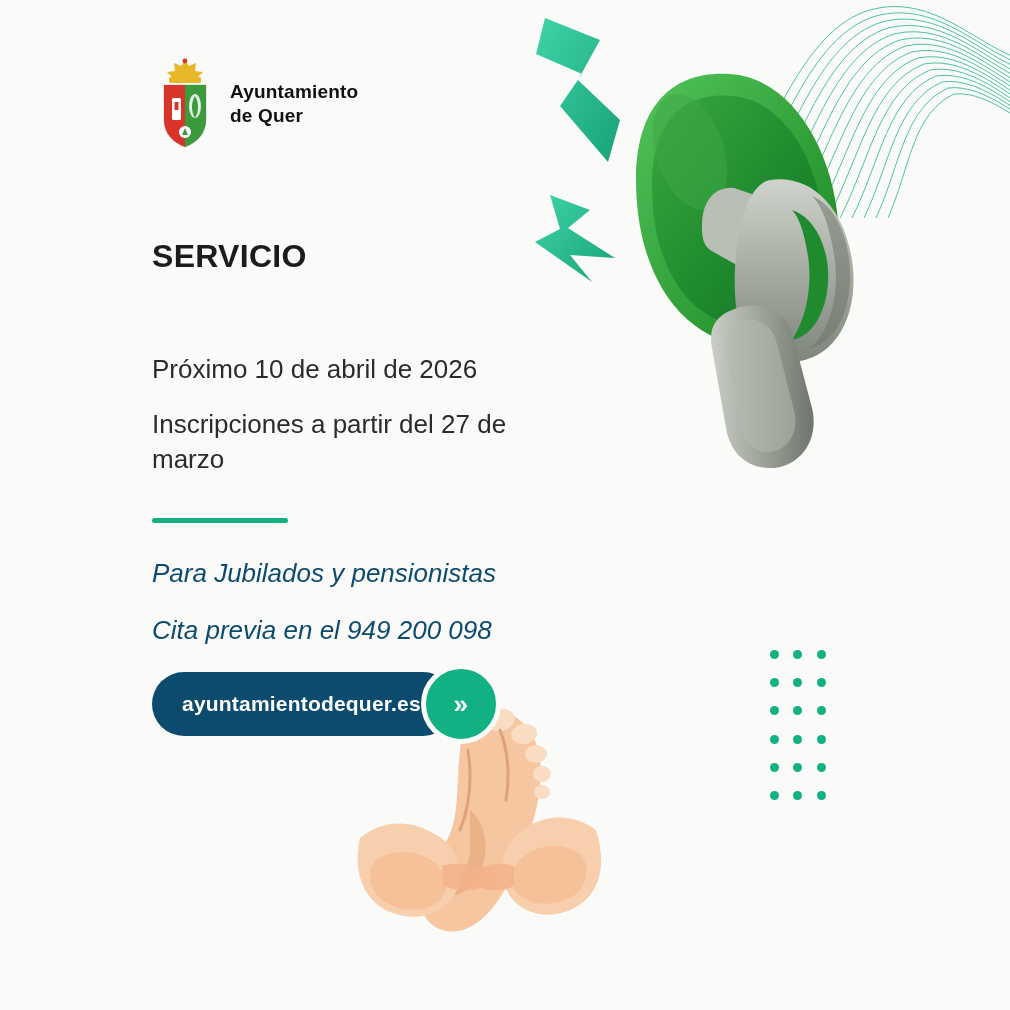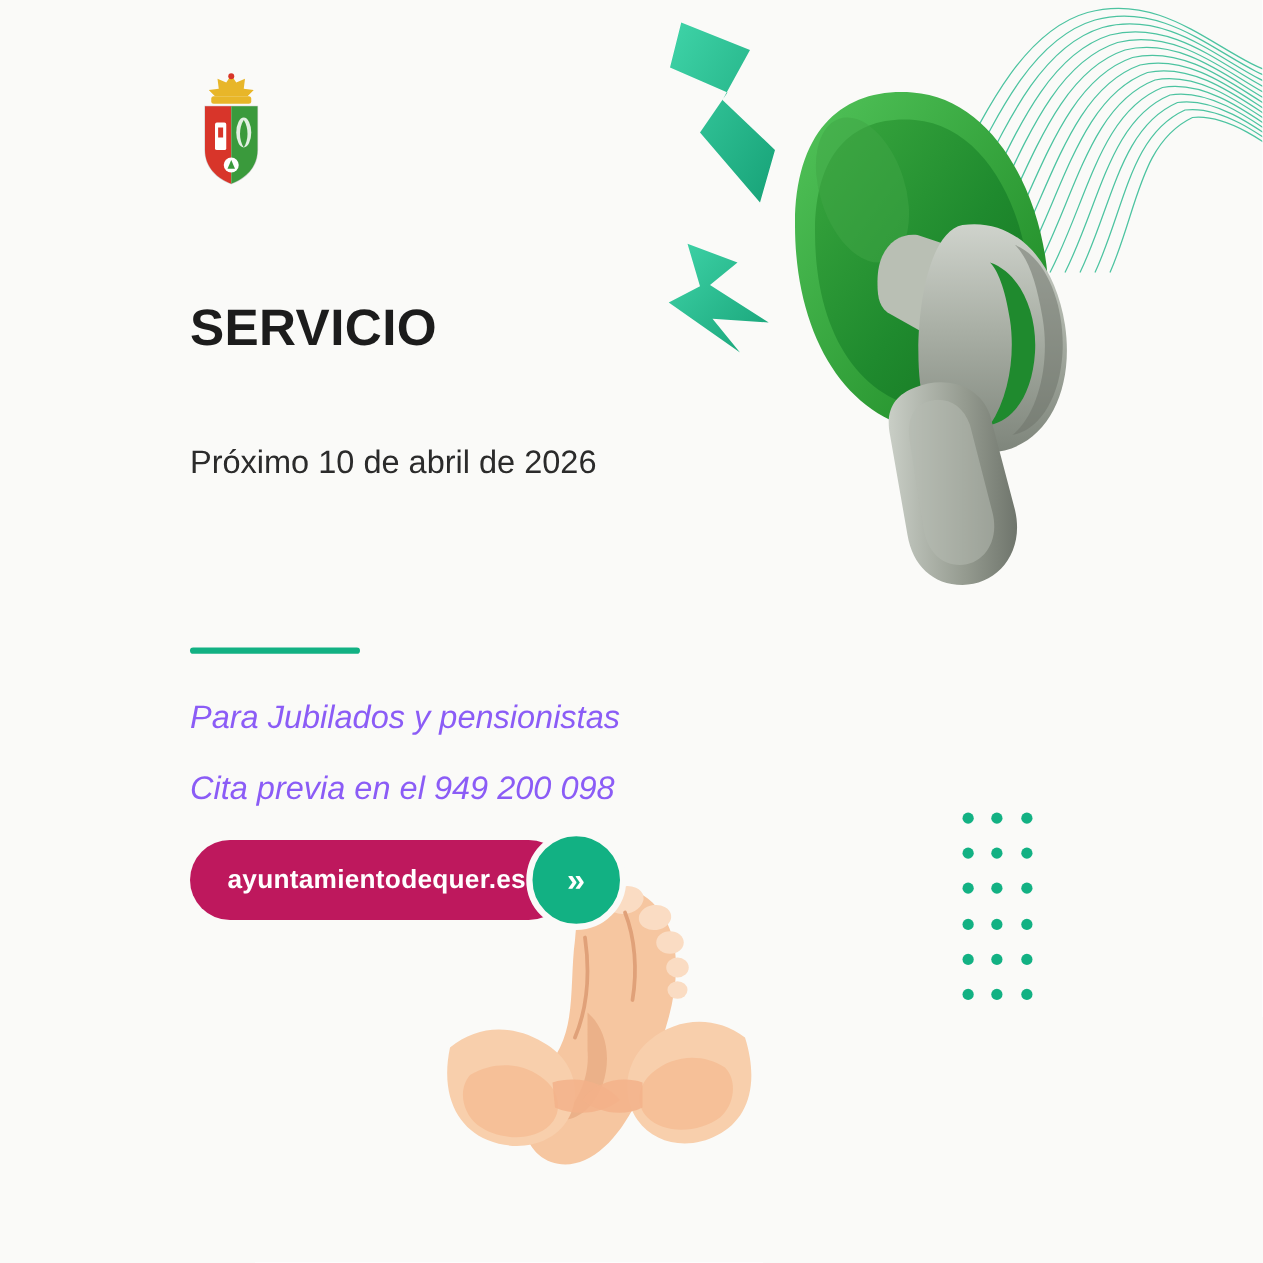--- a/index.html
+++ b/index.html
@@ -70,21 +70,21 @@
     color: #111111;
     letter-spacing: .2px;
   }
 
   
   .headline {
     position: absolute;
     left: 152px;
     top: 238px;
     width: 420px;
-    font-size: 41px;
+    font-size: 32px;
     font-weight: bold;
     line-height: 1.18;
     color: #1c1c1c;
     letter-spacing: .3px;
   }
 
   
   .sub-block {
     position: absolute;
     left: 152px;
@@ -113,35 +113,35 @@
   .info-block {
     position: absolute;
     left: 152px;
     top: 556px;
     width: 460px;
   }
   .info-line {
     font-style: italic;
     font-size: 26px;
     line-height: 1.35;
-    color: #8b5cf6;
+    color: #0c4a6e;
     margin-bottom: 22px;
   }
 
   
   .cta {
     position: absolute;
     left: 152px;
     top: 672px;
     display: flex;
     align-items: center;
     height: 64px;
   }
   .cta-pill {
-    background: #be185d;
+    background: #0c4a6e;
     color: #ffffff;
     height: 64px;
     display: flex;
     align-items: center;
     padding: 0 34px 0 30px;
     border-radius: 32px;
     font-size: 21px;
     font-weight: bold;
     letter-spacing: .2px;
     position: relative;
@@ -310,28 +310,33 @@
       <path d="M10,27 L52,27 L52,62 C52,76 42,85 31,89 C20,85 10,76 10,62 Z" fill="#ffffff" stroke="#cfcfcf" stroke-width="1"></path>
       <path d="M10,27 L31,27 L31,89 C20,85 10,76 10,62 Z" fill="#d8352a"></path>
       <path d="M31,27 L52,27 L52,62 C52,76 42,85 31,89 Z" fill="#3a9a3c"></path>
       <rect x="18" y="40" width="9" height="22" rx="1.5" fill="#ffffff"></rect>
       <rect x="20.5" y="44" width="4" height="8" fill="#d8352a"></rect>
       <ellipse cx="41" cy="48" rx="6" ry="12" fill="#ffffff" opacity=".85"></ellipse>
       <path d="M41,38 C45,44 45,54 41,60 C37,54 37,44 41,38 Z" fill="#3a9a3c"></path>
       <circle cx="31" cy="74" r="6" fill="#ffffff"></circle>
       <path d="M31,70 L34,77 L28,77 Z" fill="#3a9a3c"></path>
     </svg>
+    <div class="logo-text">
+      <div>Ayuntamiento</div>
+      <div>de Quer</div>
+    </div>
   </div>
 
   <div class="headline">
     <div>SERVICIO</div>
   </div>
 
   <div class="sub-block">
     <div class="sub-line">Próximo 10 de abril de 2026</div>
+    <div class="sub-line">Inscripciones a partir del 27 de marzo</div>
   </div>
 
   <div class="divider"></div>
 
   <div class="info-block">
     <div class="info-line">Para Jubilados y pensionistas</div>
     <div class="info-line">Cita previa en el 949 200 098</div>
   </div>
 
   <div class="cta">

